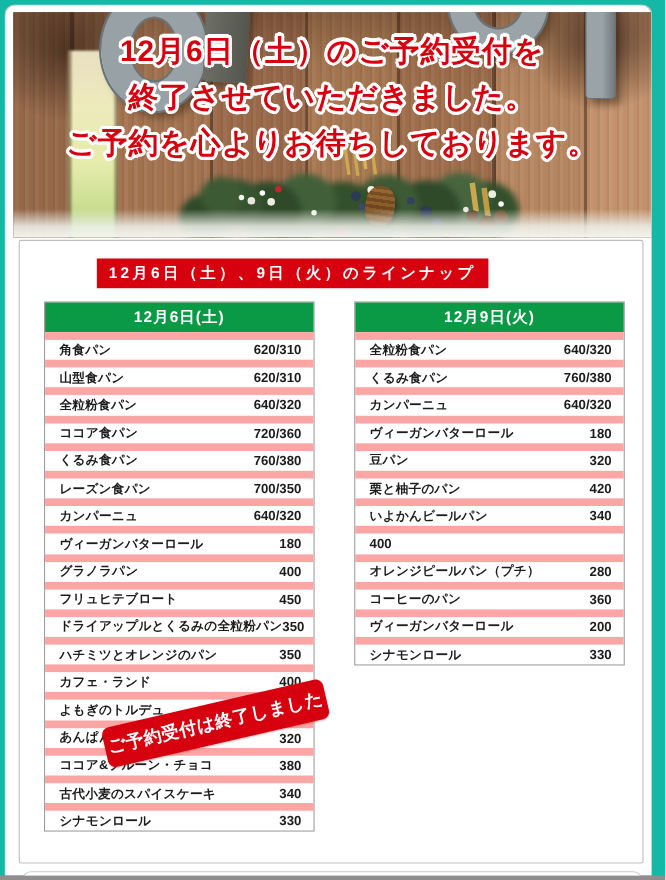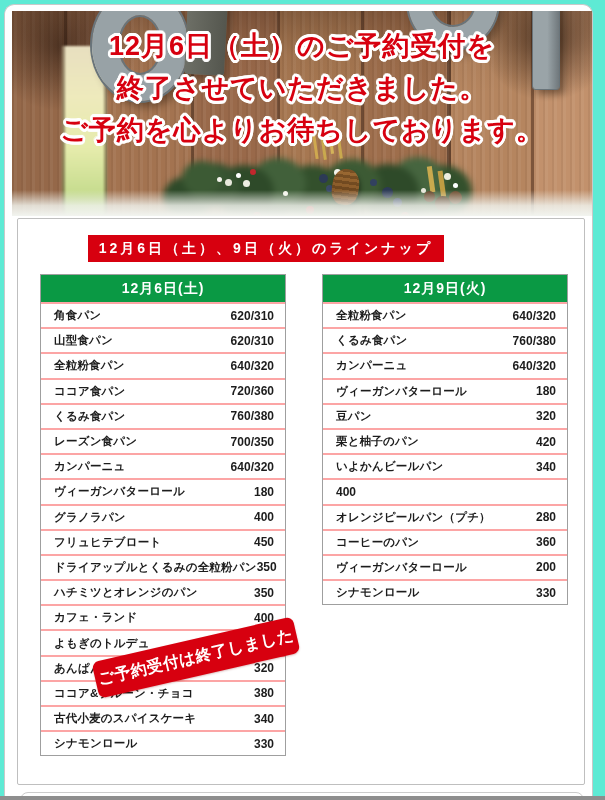--- a/index.html
+++ b/index.html
@@ -1,18 +1,18 @@
 <!DOCTYPE html>
 <html><head>
 <meta charset="utf-8">
 <style>
   * { box-sizing: border-box; margin: 0; padding: 0; }
   html,body { background:#fff; }
   body { font-family:"Liberation Sans","DejaVu Sans",sans-serif; }
-  .page { position:relative; width:605px; height:800px; background:#5eead4; overflow:hidden; }
+  .page { position:relative; width:605px; height:800px; background:#14b8a6; overflow:hidden; }
 
   
   .outer-card { position:absolute; left:4px; top:4px; width:589px; height:792px;
     border:1px solid #c9c9c9; border-bottom:none; border-radius:10px 10px 0 0; background:#fff; }
 
   
   .hero { position:absolute; left:7px; top:6px; width:580px; height:205px; overflow:hidden;
     background:
       linear-gradient(180deg, rgba(42,22,10,.28) 0%, rgba(42,22,10,.05) 22%, rgba(0,0,0,0) 40%),
       repeating-linear-gradient(90deg, rgba(60,35,20,.07) 0 2px, rgba(255,255,255,.05) 2px 5px, rgba(0,0,0,0) 5px 9px),
@@ -86,21 +86,21 @@
   .content-box { position:absolute; left:12px; top:213px; width:568px; height:567px;
     border:1px solid #bfbfbf; border-radius:2px; background:#fff; }
   .banner { position:absolute; left:70px; top:16px; width:356px; height:27px; background:#d7000f;
     color:#fff; font-size:14px; font-weight:bold; letter-spacing:3px;
     display:flex; align-items:center; justify-content:center; }
   .tables { position:absolute; left:22px; top:55px; display:flex; gap:36px; align-items:flex-start; }
   .menu-table { width:246px; border:1px solid #9f9f9f; background:#fff; }
   .table-header { height:27px; background:#0a9944; color:#fff; font-size:14px; font-weight:bold;
     letter-spacing:1px; display:flex; align-items:center; justify-content:center; }
   .menu-row { display:flex; align-items:center; justify-content:space-between; height:25.2px;
-    border-top:2px solid #fca5a5; padding:0 11px 0 13px; }
+    border-top:7px solid #fca5a5; padding:0 11px 0 13px; }
   .item-name { font-size:11.5px; font-weight:bold; color:#1c1c1c; letter-spacing:.2px; white-space:nowrap; }
   .item-price { font-size:12px; font-weight:bold; color:#1c1c1c; }
 
   
   .stamp { position:absolute; left:75px; top:420px; width:206px; height:37px; background:#d7000f;
     border-radius:7px; transform:rotate(-13deg); color:#fff; font-size:16px; font-weight:bold;
     letter-spacing:.5px; display:flex; align-items:center; justify-content:center;
     box-shadow:0 1px 2px rgba(120,0,0,.25); z-index:6; white-space:nowrap; }
 
   

